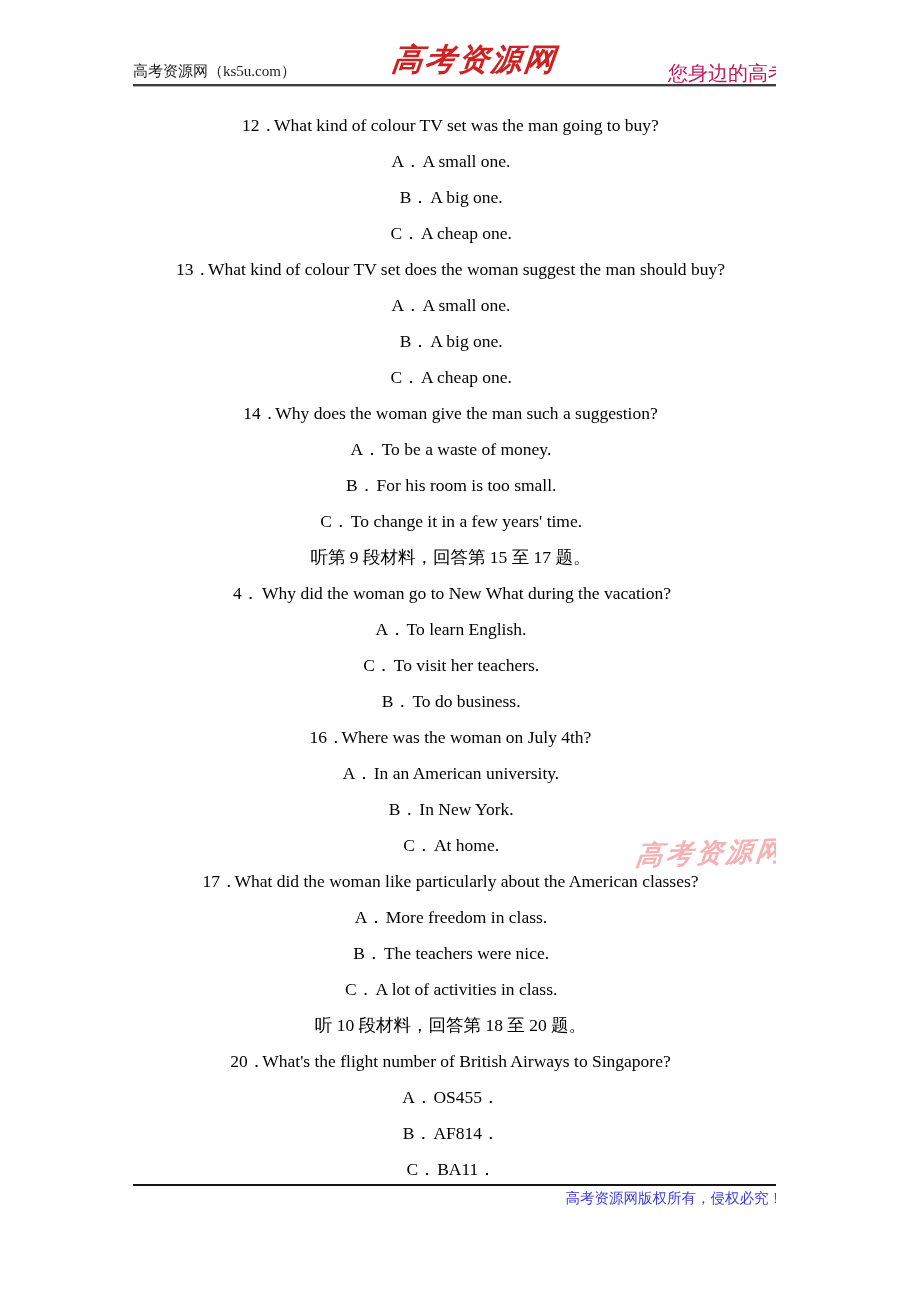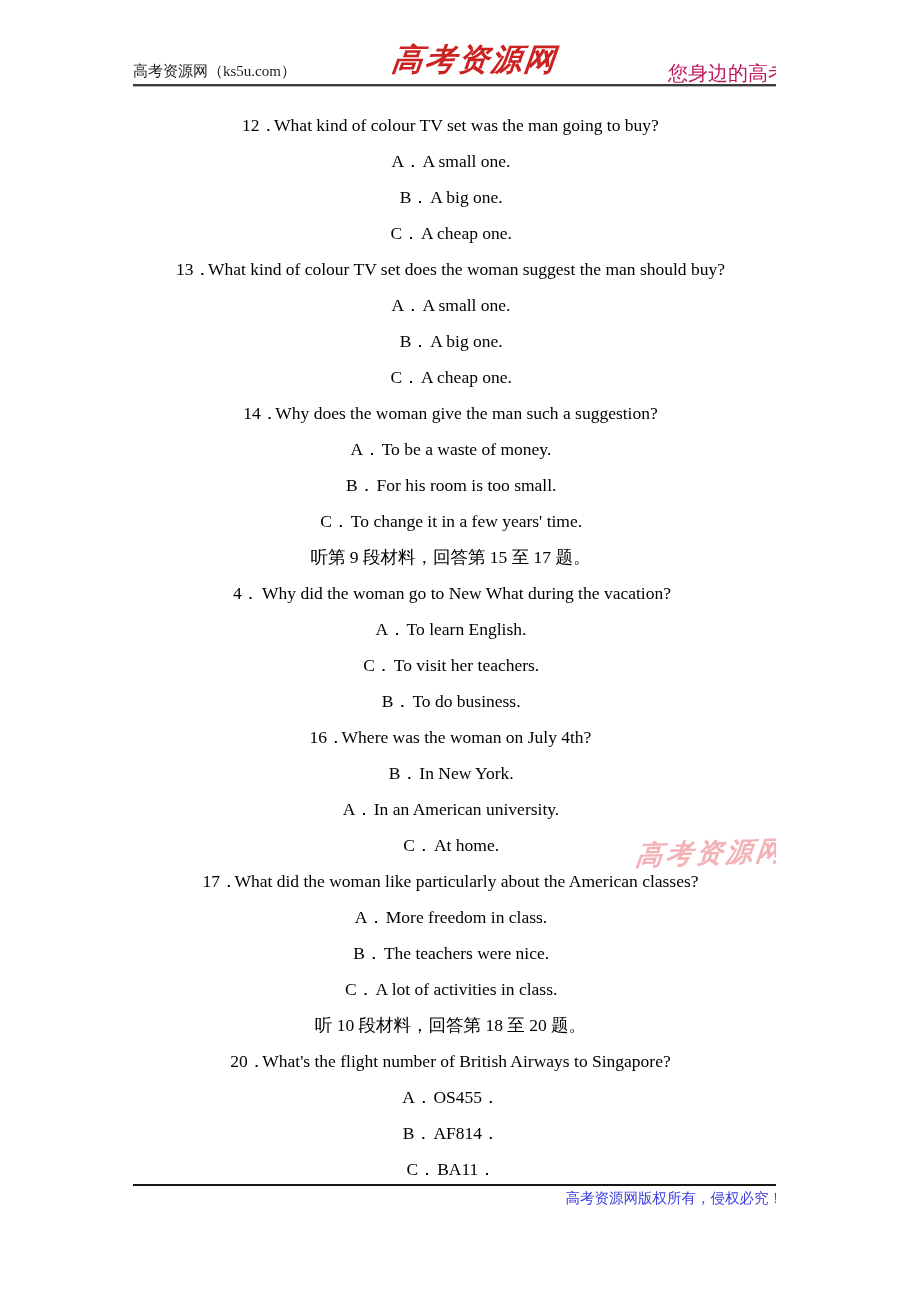--- a/index.html
+++ b/index.html
@@ -90,22 +90,22 @@
       <div class="line"><span class="label">14．</span><span>Why does the woman give the man such a suggestion?</span></div>
       <div class="line"><span class="label">A．</span><span>To be a waste of money.</span></div>
       <div class="line"><span class="label">B．</span><span>For his room is too small.</span></div>
       <div class="line"><span class="label">C．</span><span>To change it in a few years' time.</span></div>
       <div class="line"><span>听第 9 段材料，回答第 15 至 17 题。</span></div>
       <div class="line"><span class="label">4．</span><span>Why did the woman go to New What during the vacation?</span></div>
       <div class="line"><span class="label">A．</span><span>To learn English.</span></div>
       <div class="line"><span class="label">C．</span><span>To visit her teachers.</span></div>
       <div class="line"><span class="label">B．</span><span>To do business.</span></div>
       <div class="line"><span class="label">16．</span><span>Where was the woman on July 4th?</span></div>
+      <div class="line"><span class="label">A．</span><span>In an American university.</span></div>
       <div class="line"><span class="label">B．</span><span>In New York.</span></div>
-      <div class="line"><span class="label">A．</span><span>In an American university.</span></div>
       <div class="line"><span class="label">C．</span><span>At home.</span></div>
       <div class="line"><span class="label">17．</span><span>What did the woman like particularly about the American classes?</span></div>
       <div class="line"><span class="label">A．</span><span>More freedom in class.</span></div>
       <div class="line"><span class="label">B．</span><span>The teachers were nice.</span></div>
       <div class="line"><span class="label">C．</span><span>A lot of activities in class.</span></div>
       <div class="line"><span>听 10 段材料，回答第 18 至 20 题。</span></div>
       <div class="line"><span class="label">20．</span><span>What's the flight number of British Airways to Singapore?</span></div>
       <div class="line"><span class="label">A．</span><span>OS455．</span></div>
       <div class="line"><span class="label">B．</span><span>AF814．</span></div>
       <div class="line"><span class="label">C．</span><span>BA11．</span></div>

